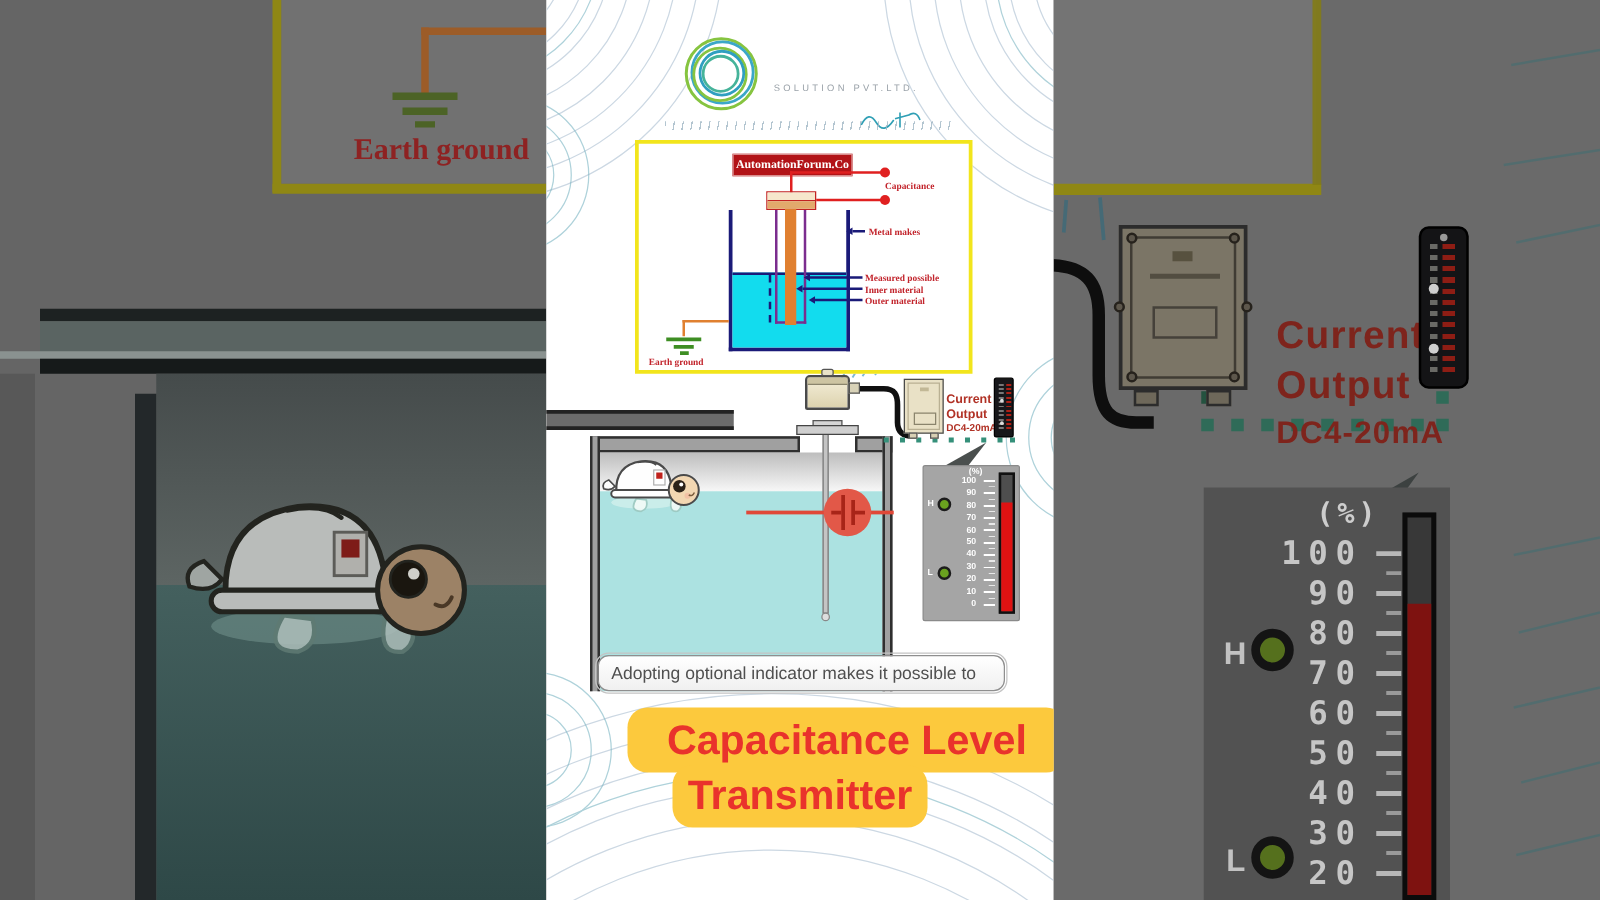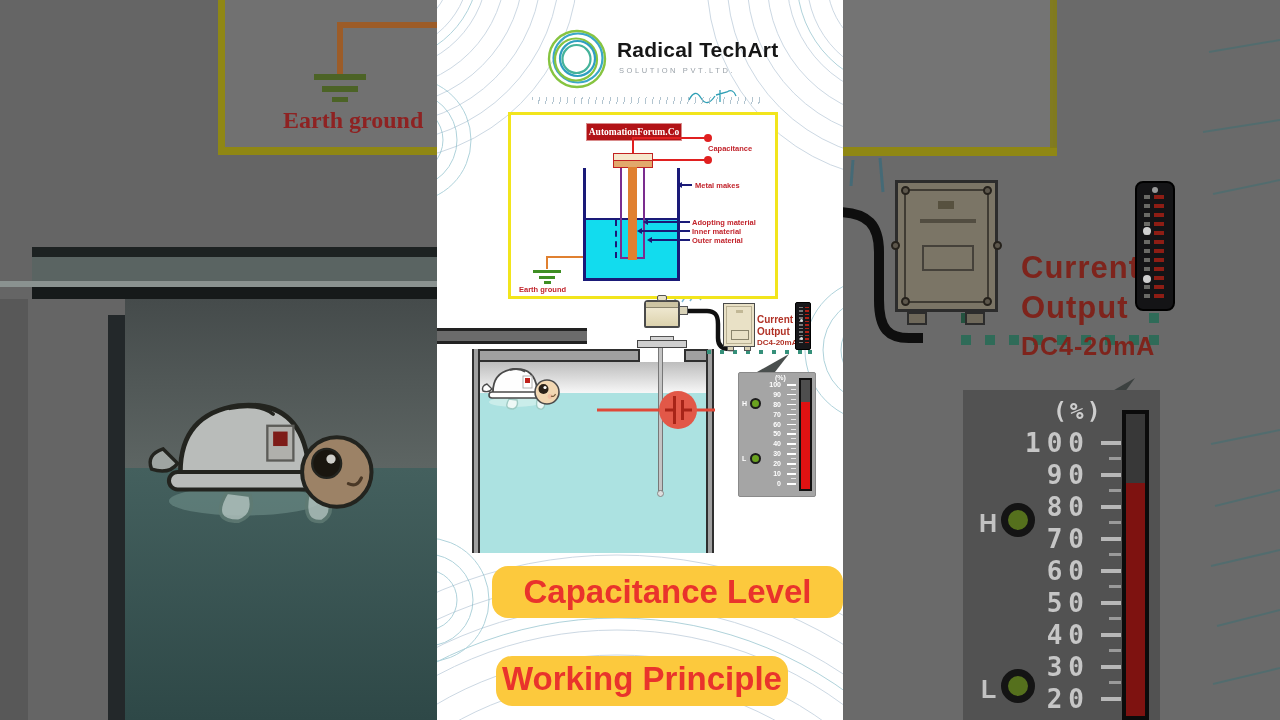--- a/index.html
+++ b/index.html
@@ -15,21 +15,21 @@
   .z1{z-index:1;}
 
   .brand-name{font-size:21px;font-weight:bold;color:#161616;letter-spacing:.2px;}
   .brand-sub{font-size:7.5px;color:#9aa2a9;letter-spacing:2.6px;}
 
   .diagram{left:71px;top:112px;width:264px;height:181px;background:#fff;
            border:3px solid #f2e51c;z-index:1;}
   .dg-title{left:75px;top:8px;width:94px;height:16px;background:#b21317;border:1px solid #d98c8c;
             color:#fff;font-family:"Liberation Serif",serif;font-weight:bold;font-size:9.5px;
             text-align:center;line-height:16px;}
-  .dg-label{font-family:Liberation Sans, sans-serif;font-weight:bold;font-size:7.5px;color:#c2242c;white-space:nowrap;}
+  .dg-label{font-family:Liberation Serif, serif;font-weight:bold;font-size:7.5px;color:#c2242c;white-space:nowrap;}
   .navy{background:#1a1a78;}
   .arrowhead{width:0;height:0;border-top:3px solid transparent;border-bottom:3px solid transparent;
              border-right:5px solid #1a1a78;}
 
   .tank-wall{background:#a0a0a0;}
   .cap-text{font-weight:bold;color:#b13226;line-height:1;white-space:nowrap;}
 
   .panel-num{display:flex;flex-direction:column;justify-content:space-between;align-items:flex-end;
              color:#ffffff;font-weight:bold;}
   .led{border-radius:50%;background:#6aa21f;border:2.5px solid #1c1c1c;box-sizing:border-box;}
@@ -149,21 +149,20 @@
 
     <svg class="abs z1" style="left:108px;top:27px;" width="64" height="64" viewBox="0 0 64 64">
       <g fill="none">
         <circle cx="32" cy="32" r="28" stroke="#86c440" stroke-width="2.4"></circle>
         <circle cx="33" cy="31" r="24.5" stroke="#3ba7c8" stroke-width="2.2"></circle>
         <circle cx="31" cy="32.5" r="21" stroke="#86c440" stroke-width="2.2"></circle>
         <circle cx="32.5" cy="31.5" r="17.5" stroke="#2f9fc0" stroke-width="2.2"></circle>
         <circle cx="31.5" cy="32" r="14" stroke="#45b39a" stroke-width="2.2"></circle>
       </g>
     </svg>
-    <div class="abs z1 brand-name" style="left:180px;top:38px;">Radical TechArt</div>
     <div class="abs z1 brand-sub" style="left:182px;top:66px;">SOLUTION PVT.LTD.</div>
     <div class="abs z1" style="left:95px;top:97px;width:230px;height:7px;background:repeating-linear-gradient(100deg,#9fb6c4 0 1px,transparent 1px 7px);opacity:.8;"></div>
 
     <div class="abs diagram">
       <div class="abs dg-title">AutomationForum.Co</div>
 
       <div class="abs" style="left:121px;top:22px;width:2px;height:17px;background:#e02020;"></div>
       <div class="abs" style="left:121px;top:22px;width:76px;height:2px;background:#e02020;"></div>
       <div class="abs" style="left:142px;top:44px;width:55px;height:2px;background:#e02020;"></div>
       <div class="abs" style="left:193px;top:19px;width:8px;height:8px;border-radius:50%;background:#e02020;"></div>
@@ -183,21 +182,21 @@
 
       <div class="abs" style="left:117px;top:52px;width:9px;height:93px;background:#e08030;"></div>
       <div class="abs" style="left:104px;top:105px;width:0;height:38px;border-left:2px dashed #1a1a78;"></div>
 
       <div class="abs arrowhead" style="left:166px;top:67px;"></div>
       <div class="abs navy" style="left:171px;top:69px;width:10px;height:1.5px;"></div>
       <div class="abs dg-label" style="left:184px;top:66px;">Metal makes</div>
 
       <div class="abs arrowhead" style="left:132px;top:104px;"></div>
       <div class="abs navy" style="left:137px;top:106px;width:42px;height:1.5px;"></div>
-      <div class="abs dg-label" style="left:181px;top:103px;">Adopting material</div>
+      <div class="abs dg-label" style="left:181px;top:103px;">Measured possible</div>
 
       <div class="abs arrowhead" style="left:126px;top:113px;"></div>
       <div class="abs navy" style="left:131px;top:115px;width:48px;height:1.5px;"></div>
       <div class="abs dg-label" style="left:181px;top:112px;">Inner material</div>
 
       <div class="abs arrowhead" style="left:136px;top:122px;"></div>
       <div class="abs navy" style="left:141px;top:124px;width:38px;height:1.5px;"></div>
       <div class="abs dg-label" style="left:181px;top:121px;">Outer material</div>
 
       <div class="abs" style="left:35px;top:141px;width:37px;height:2px;background:#e08030;"></div>
@@ -309,23 +308,24 @@
         <div class="abs" style="left:60px;top:5px;width:13px;height:113px;border:2px solid #111;background:#4e4e4e;box-sizing:border-box;">
           <div class="abs" style="left:0;bottom:0;width:100%;height:80%;background:#e01212;"></div>
         </div>
         <div class="abs" style="left:3px;top:27px;font-size:7px;font-weight:bold;color:#fff;">H</div>
         <div class="abs led" style="left:11px;top:25px;width:11px;height:11px;"></div>
         <div class="abs" style="left:3px;top:82px;font-size:7px;font-weight:bold;color:#fff;">L</div>
         <div class="abs led" style="left:11px;top:80px;width:11px;height:11px;"></div>
       </div>
     </div>
 
-
-    <div class="abs title-chip" style="left:55px;top:566px;width:351px;height:52px;line-height:52px;">Capacitance Level</div>
-    <div class="abs title-chip" style="left:59px;top:656px;width:292px;height:50px;line-height:46px;">Working Principle</div>
+    <div class="abs caption-box">Adopting optional indicator makes it possible to</div>
+
+    <div class="abs title-chip" style="left:65px;top:566px;width:351px;height:52px;line-height:52px;">Capacitance Level</div>
+    <div class="abs title-chip" style="left:101px;top:612px;width:204px;height:50px;line-height:48px;">Transmitter</div>
   </div>
 
   <div class="pane bg-right">
     <div class="abs" style="left:0;top:0;width:210px;height:148px;background:#747474;"></div>
     <div class="abs" style="left:0;top:147px;width:214px;height:9px;background:#8f8714;"></div>
     <div class="abs" style="left:207px;top:0;width:7px;height:148px;background:#847d12;opacity:.85;"></div>
 
     <svg class="abs" style="left:0;top:0;" width="437" height="720">
       <g stroke="#3d6a7a" stroke-width="3" fill="none" opacity="0.8">
         <path d="M10 160 L8 186"></path>

